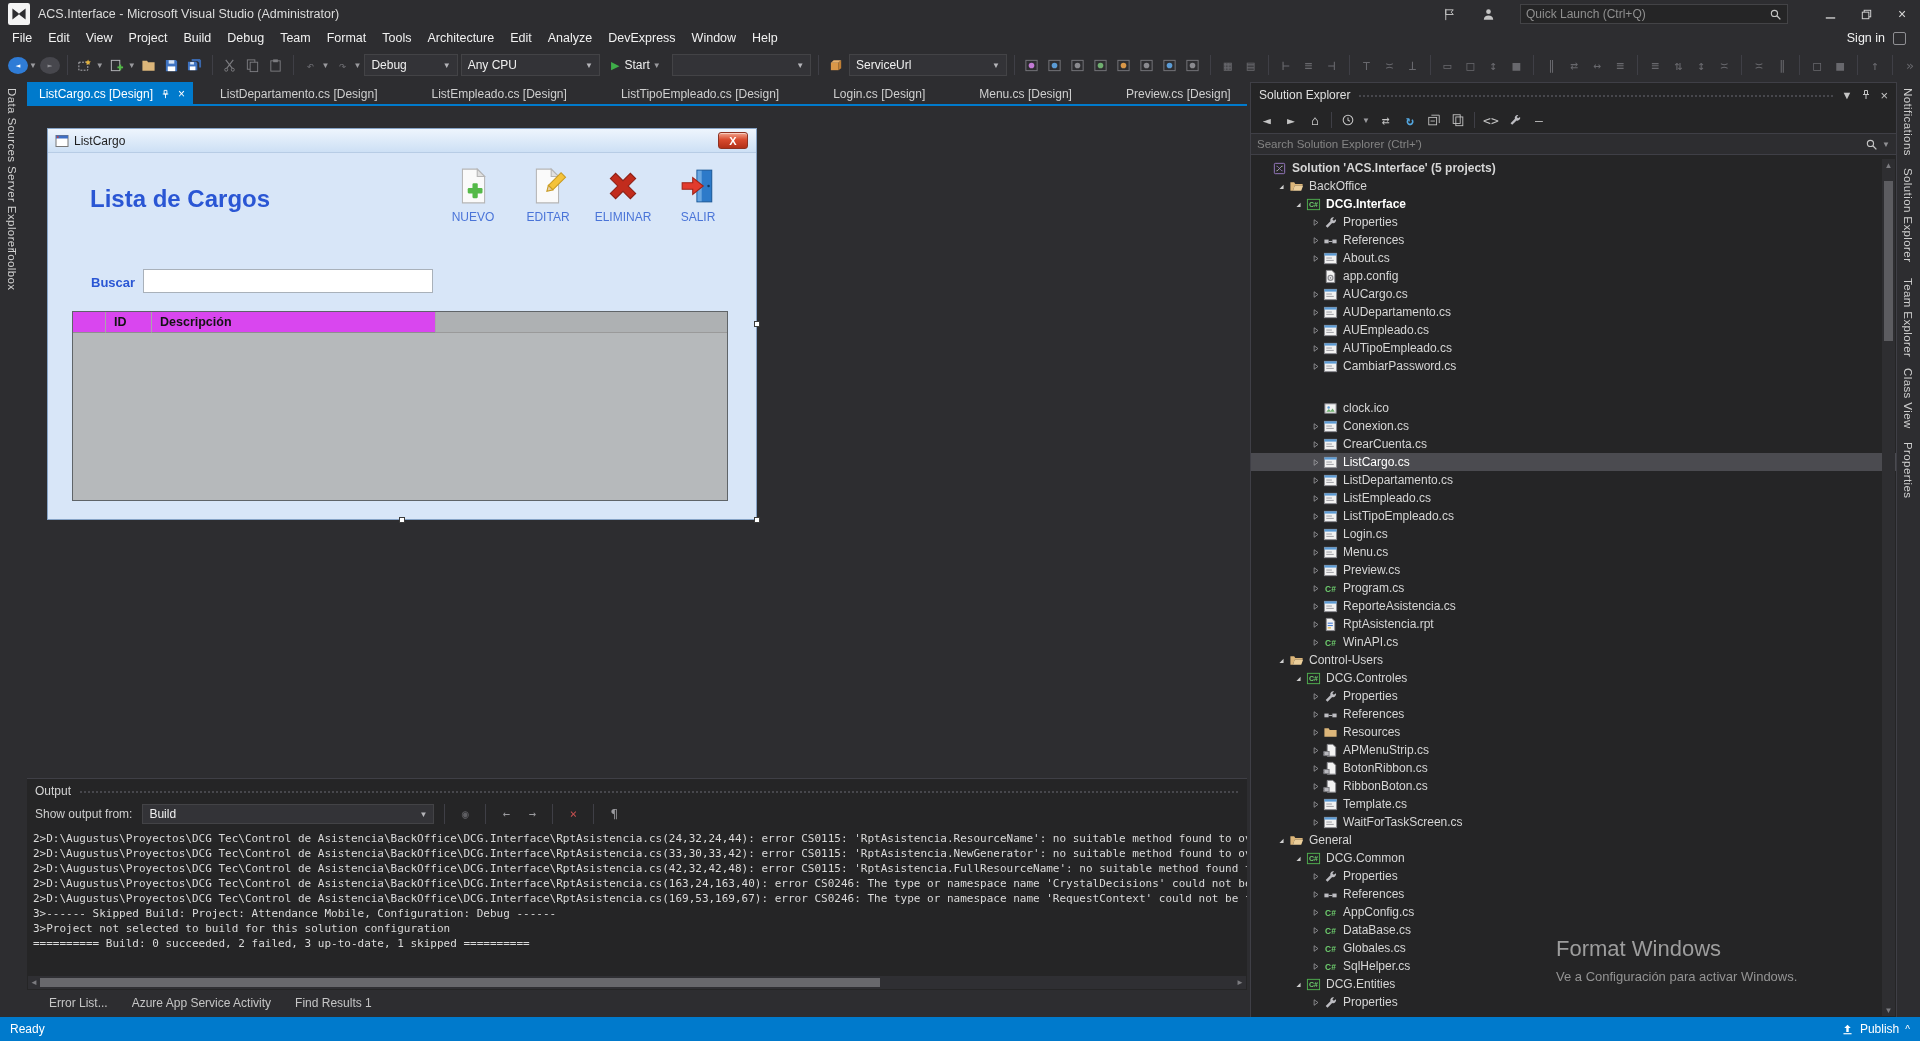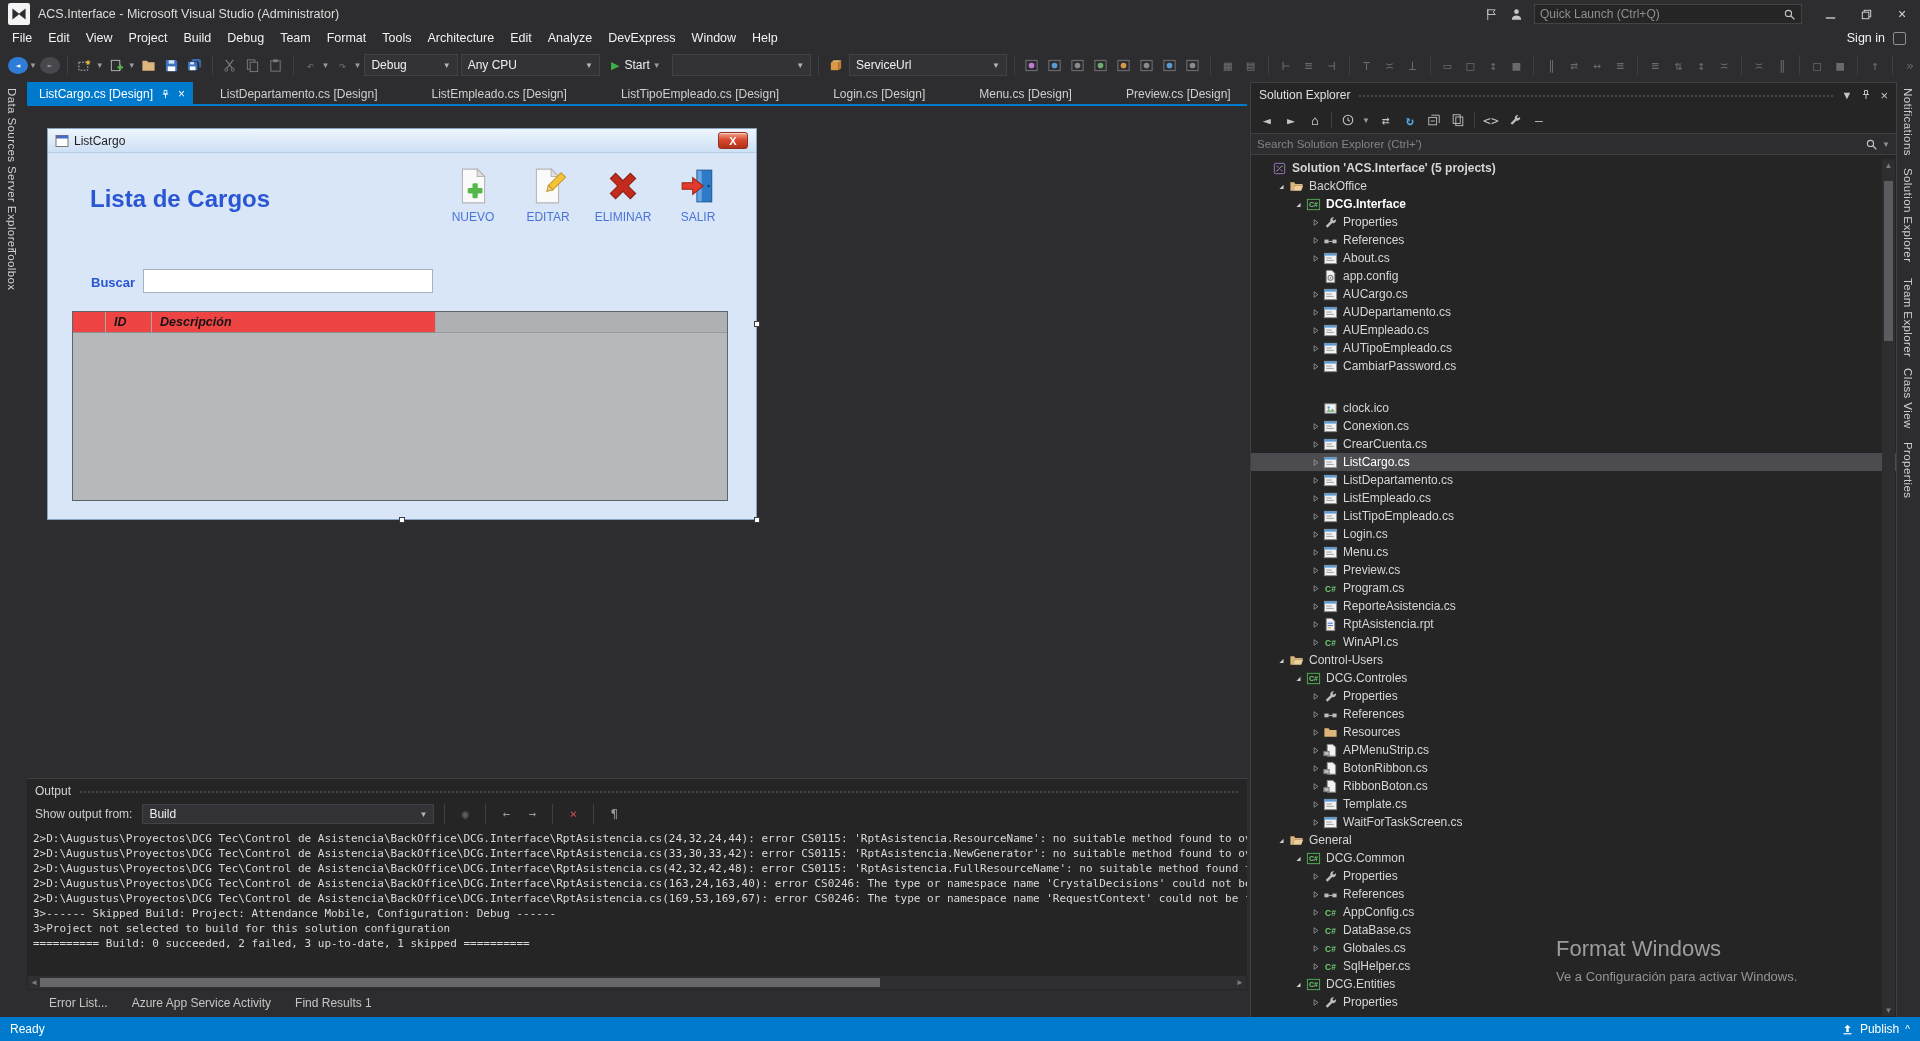--- a/index.html
+++ b/index.html
@@ -6,21 +6,21 @@
   html,body { background:#1e1e1e; }
   #app { position:relative; width:1920px; height:1041px; background:#2d2d30; overflow:hidden;
          font-family:"Liberation Sans", sans-serif; color:#e8e8e8; }
   svg { display:block; }
   .svgi { display:inline-flex; align-items:center; justify-content:center; }
 
   
   .titlebar { position:absolute; top:0; left:0; right:0; height:28px; display:flex; align-items:center; padding-left:8px; gap:8px; }
   .titlebar .logo svg { width:22px; height:22px; }
   .title-text { font-size:12.5px; color:#dcdcdc; }
-  .title-right { margin-left:auto; display:flex; align-items:center; gap:10px; }
+  .title-right { margin-left:auto; display:flex; align-items:center; gap:24px; }
   .title-right .tico svg { width:15px; height:15px; }
   .quick-launch { width:268px; height:20px; background:#252526; border:1px solid #434346; display:flex; align-items:center; padding:0 5px; }
   .quick-launch input { flex:1; background:transparent; border:0; outline:none; color:#c8c8c8; font-size:12px; font-family:"Liberation Sans",sans-serif; }
   .quick-launch input::placeholder { color:#8f8f8f; }
   .quick-launch svg { width:13px; height:13px; }
   .winbtns { display:flex; }
   .winbtn { width:36px; height:28px; display:flex; align-items:center; justify-content:center; color:#d7d7d7; font-size:14px; }
   .winbtn svg { width:15px; height:15px; }
 
   
@@ -72,22 +72,22 @@
             color:#fff; font-size:11px; font-weight:bold; display:flex; align-items:center; justify-content:center;
             box-shadow:inset 0 1px 0 rgba(255,255,255,.45); }
   .fheading { position:absolute; left:42px; top:56px; font-size:24px; font-weight:bold; color:#2a56d4; }
   .fact { position:absolute; top:38px; width:74px; text-align:center; }
   .fact svg { width:38px; height:38px; margin:0 auto; }
   .fact .flabel { display:block; margin-top:1px; font-size:12px; color:#4a74d8; }
   .fsearch-label { position:absolute; left:43px; top:146px; font-size:13px; font-weight:bold; color:#2a56d4; }
   .fsearch-input { position:absolute; left:95px; top:140px; width:290px; height:24px; background:#fff; border:1px solid #a9b1ba; outline:none; font-size:13px; padding:0 5px; font-family:"Liberation Sans",sans-serif; }
   .fgrid { position:absolute; left:24px; top:182px; width:656px; height:190px; background:#b6b9bb; border:1px solid #5f6468; }
   .fgrid-header { height:21px; display:flex; }
-  .fgrid-cell { background:#ef4444; border-right:1px solid #a8a8a8; border-bottom:1px solid #8f8f8f;
-                font-size:12.5px; font-weight:bold; color:#141414; padding:3px 0 0 8px;font-style:italic; }
+  .fgrid-cell { background:#d946ef; border-right:1px solid #a8a8a8; border-bottom:1px solid #8f8f8f;
+                font-size:12.5px; font-weight:bold; color:#141414; padding:3px 0 0 8px; }
   .fgrid-fill { flex:1; background:#aeb1b3; border-bottom:1px solid #9a9a9a; }
   .hdl { position:absolute; width:6px; height:6px; background:#fff; border:1px solid #3c3c3c; }
 
   
   .output { height:212px; background:#252526; border-top:1px solid #3f3f46; display:flex; flex-direction:column; }
   .ohead { height:22px; display:flex; align-items:center; gap:8px; padding:2px 8px 0; font-size:12px; color:#d4d4d4; }
   .dragdots { flex:1; height:5px; background-image:radial-gradient(#47474c 1px, transparent 1px); background-size:4px 4px; margin-top:3px; }
   .otools { height:26px; display:flex; align-items:center; gap:6px; padding-left:8px; font-size:12px; color:#cfcfcf; }
   .ocombo { width:292px; height:20px; background:#333337; border:1px solid #434346; display:flex; align-items:center; padding:0 6px; font-size:12px; color:#f0f0f0; margin-left:4px; }
   .ocombo .caret { margin-left:auto; font-size:8px; color:#b5b5b9; }

